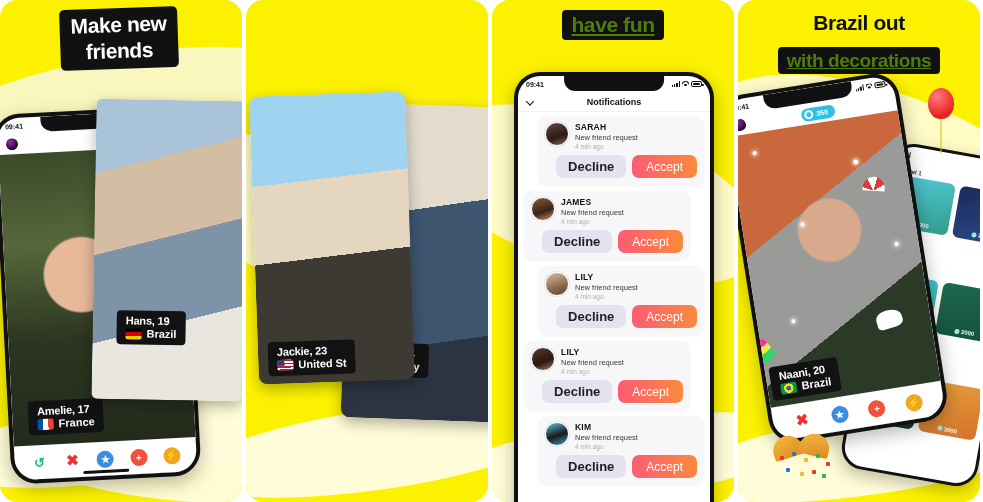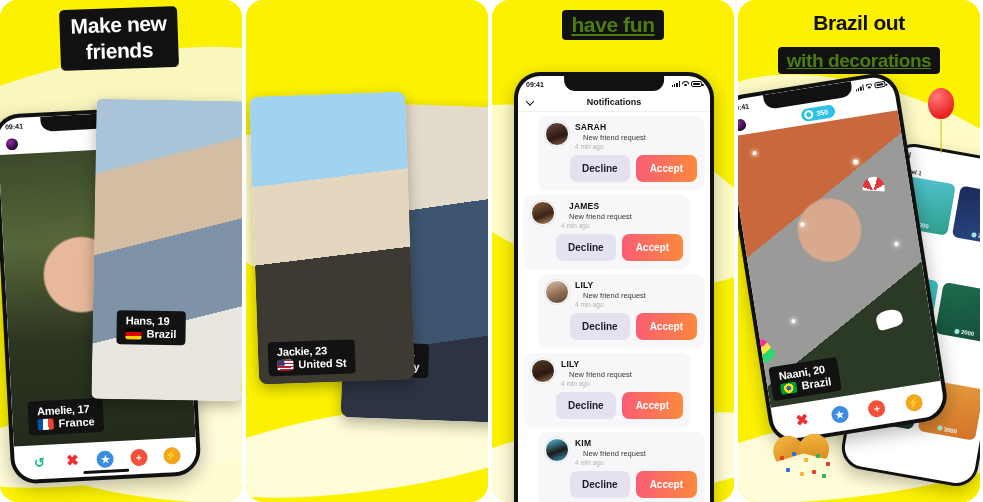--- a/index.html
+++ b/index.html
@@ -249,33 +249,33 @@
     flex: 0 0 auto;
     border: 1.2px solid #fff;
     box-shadow: 0 0 0 1px rgba(0,0,0,.07);
   }
   .av-lily { background: linear-gradient(160deg,#6b4a3c,#2b1a14 60%, #8a6650); }
   .av-james { background: linear-gradient(160deg,#8a5c3a,#3a2316 60%, #c79a6e); }
   .av-harry { background: linear-gradient(160deg,#d8c0a8,#8a6a4c 60%, #5a4232); }
   .av-sarah { background: linear-gradient(160deg,#5a3a28,#2a1810 60%, #a8745a); }
   .av-kim { background: linear-gradient(160deg,#57c6e8,#1a1a1a 55%, #3f9ec0); }
   .n-name { font-size: 8.5px; font-weight: 800; color:#111; letter-spacing:.2px; }
-  .n-sub { font-size: 7.5px; color:#3a3a3a; margin-top:1px;margin-left:8px; }
+  .n-sub { font-size: 7.5px; color:#3a3a3a; margin-top:1px; }
   .n-time { font-size: 6.5px; color:#b3b3b3; margin-top:1px; }
   .n-btns { display:flex; gap:6px; margin-top:5px; justify-content:flex-end; }
   .btn-decline {
     background:#E4E2EE; color:#1c1c2b;
-    font-size:10px; font-weight:800;
+    font-size:13px; font-weight:800;
     padding:4px 12px; border-radius:7px; border:none;
   }
   .btn-accept {
     background: linear-gradient(90deg,#FB5C74 0%, #FA8A3C 100%);
     color:#ffffff;
-    font-size:10px; font-weight:700;
-    padding:8px 14px; border-radius:7px; border:none;
+    font-size:12px; font-weight:400;
+    padding:0 14px; border-radius:7px; border:none;
   }
 
   
   .balloon {
     position:absolute; width:26px; height:31px;
     background: radial-gradient(circle at 34% 28%, #ff7a7a, #e8231f 70%);
     border-radius: 50% 50% 48% 48%;
     z-index: 25;
   }
   .balloon::after {
@@ -494,21 +494,21 @@
             <div class="n-btns">
               <button class="btn-decline">Decline</button>
               <button class="btn-accept">Accept</button>
             </div>
           </div>
 
           <div class="notif-card nc-offset-l">
             <div class="nrow">
               <span class="n-avatar av-james"></span>
               <span>
-                <span class="n-name" style="display:block;margin-left:8px;">JAMES</span>
+                <span class="n-name" style="display:block;">JAMES</span>
                 <span class="n-sub" style="display:block;">New friend request</span>
                 <span class="n-time" style="display:block;">4 min ago</span>
               </span>
             </div>
             <div class="n-btns">
               <button class="btn-decline">Decline</button>
               <button class="btn-accept">Accept</button>
             </div>
           </div>
 

